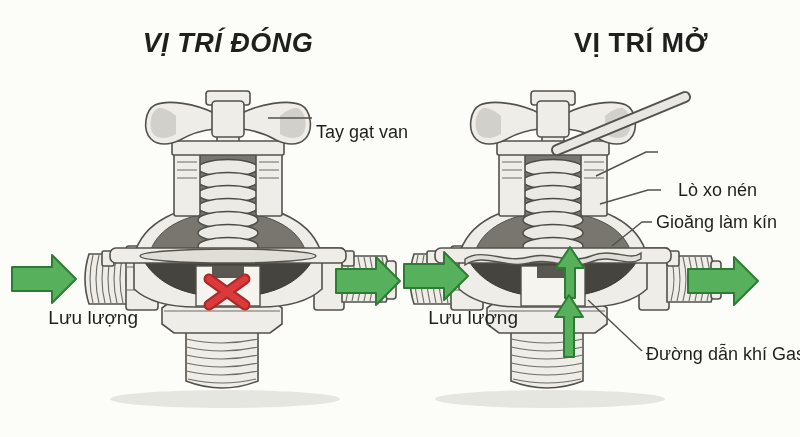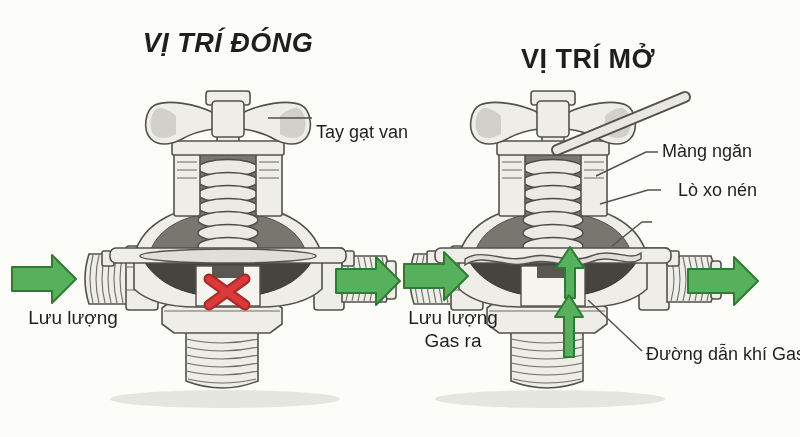--- a/index.html
+++ b/index.html
@@ -8,21 +8,21 @@
     background:var(--background,#fcfcf9);
     font-family:"Liberation Sans", sans-serif;
     color:var(--text,#1f1f1d);
   }
   .stage svg{position:absolute;left:0;top:0;}
   .label{position:absolute;font-size:18px;line-height:20px;white-space:nowrap;}
   .title{
     position:absolute;font-size:27px;font-weight:bold;letter-spacing:0.5px;
     width:240px;text-align:center;white-space:nowrap;
   }
-  .flow-caption{position:absolute;width:130px;text-align:center;font-size:19px;line-height:23px;}
+  .flow-caption{position:absolute;width:130px;text-align:right;font-size:19px;line-height:23px;}
   
   .mbody{fill:#eeede8;stroke:#53514c;stroke-width:1.6;}
   .dkint{fill:#78766f;stroke:#53514c;stroke-width:1;}
   .rubber{fill:#46443e;stroke:#38362f;stroke-width:1;}
   .coil{fill:#eceae4;stroke:#4d4b46;stroke-width:1.4;}
   .cut{fill:#f5f4ef;stroke:#53514c;stroke-width:1.4;}
   .thr{fill:none;stroke:#6e6c66;stroke-width:1.1;}
   .shade{fill:#d2d0ca;}
   .gshadow{fill:#e6e6e1;}
   .leader{fill:none;stroke:#53514c;stroke-width:1.4;}
@@ -128,28 +128,27 @@
     <g>
       <path class="leader" d="M268,118 L312,118"></path>
       <path class="leader" d="M596,176 L646,152 L658,152"></path>
       <path class="leader" d="M600,204 L648,190 L661,190"></path>
       <path class="leader" d="M612,246 L642,222 L652,222"></path>
       <path class="leader" d="M588,300 L642,351"></path>
     </g>
   </svg>
 
   <div class="title" style="left:108px;top:28px;font-style:italic;">VỊ TRÍ ĐÓNG</div>
-  <div class="title" style="left:468px;top:44px;">VỊ TRÍ MỞ</div>
+  <div class="title" style="left:468px;top:28px;text-align:right;">VỊ TRÍ MỞ</div>
 
   <div class="label" style="left:316px;top:122px;">Tay gạt van</div>
-  <div class="label" style="left:662px;top:141px;">Màng ngăn</div>
   <div class="label" style="left:666px;top:180px;margin-left:12px;">Lò xo nén</div>
+  <div class="label" style="left:656px;top:212px;">Gioăng làm kín</div>
   <div class="label" style="left:646px;top:344px;">Đường dẫn khí Gas</div>
 
   <div class="flow-caption" style="left:8px;top:306px;">
     <div>Lưu lượng</div>
   </div>
   <div class="flow-caption" style="left:388px;top:306px;">
     <div>Lưu lượng</div>
-    <div>Gas ra</div>
   </div>
 
 </div>
 
 </body></html>

